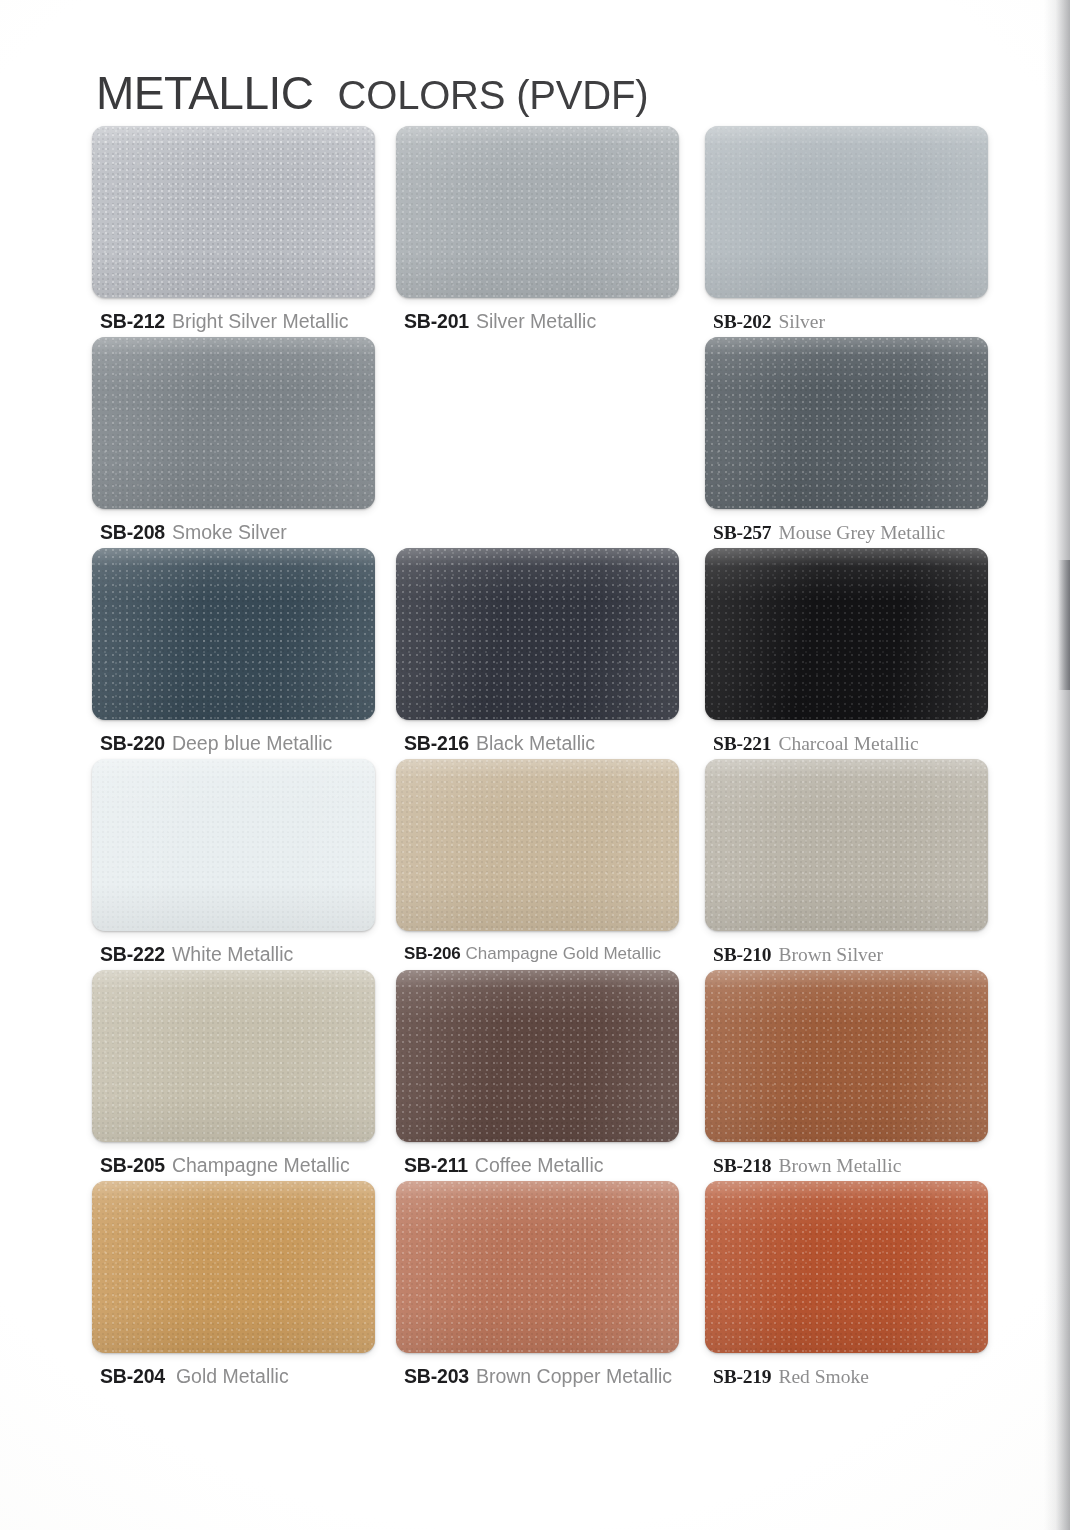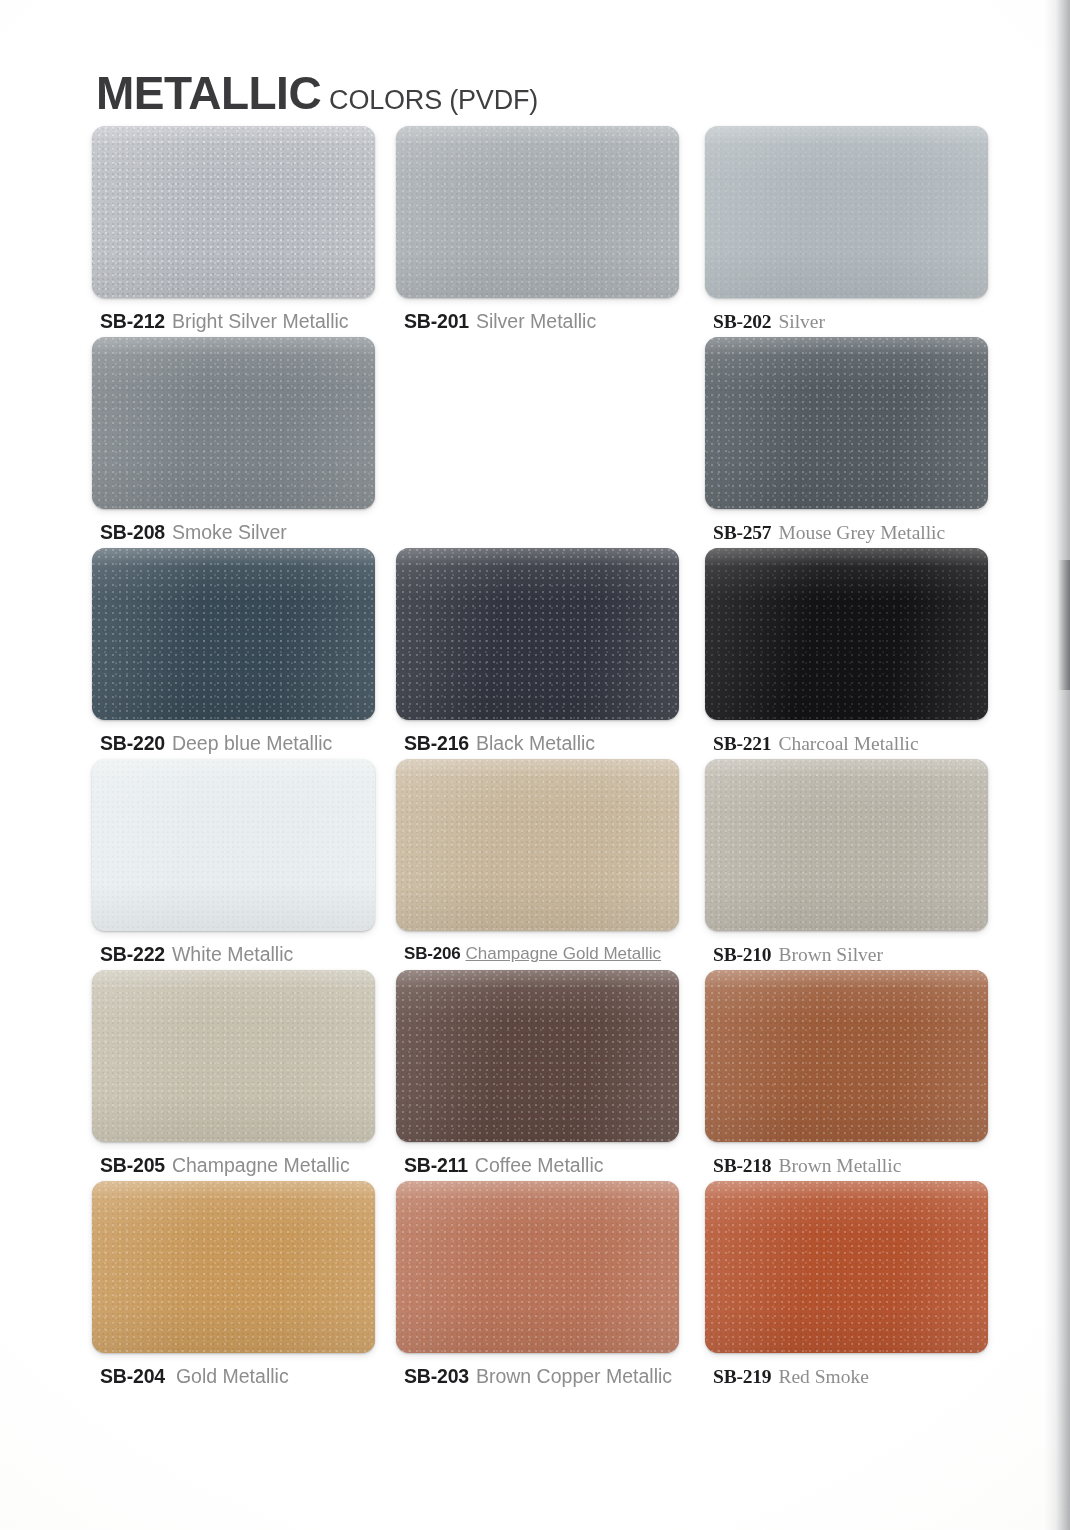--- a/index.html
+++ b/index.html
@@ -48,30 +48,30 @@
   .title-block {
     position: absolute;
     left: 96px;
     top: 66px;
     display: flex;
     align-items: baseline;
     white-space: nowrap;
   }
   .title-main {
     font-size: 46px;
-    font-weight: 700;
+    font-weight: 400;
     letter-spacing: -0.5px;
     color: #3a3a3c;
   }
   .title-sub {
-    font-size: 27px;
+    font-size: 40px;
     font-weight: 400;
     letter-spacing: -0.2px;
     color: #3f3f41;
-    margin-left: 8px;
+    margin-left: 24px;
   }
 
   
   .grid {
     position: absolute;
     left: 0;
     top: 126px;
     width: 950px;
   }
   .row {
@@ -133,21 +133,21 @@
     font-weight: 700;
     color: #1d1d1f;
     letter-spacing: -0.2px;
   }
   .caption .nm {
     font-weight: 400;
     color: #8d8d8e;
     margin-left: 7px;
   }
   .caption.tight { font-size: 17px; }
-  .caption.tight .nm { margin-left: 5px; text-decoration: underline; }
+  .caption.tight .nm { margin-left: 5px; }
   .caption.wide .nm { margin-left: 11px; }
 </style>
 </head>
 <body>
 
 <div id="page">
 
   <div id="edge-notch"></div>
 
   <div class="title-block">

